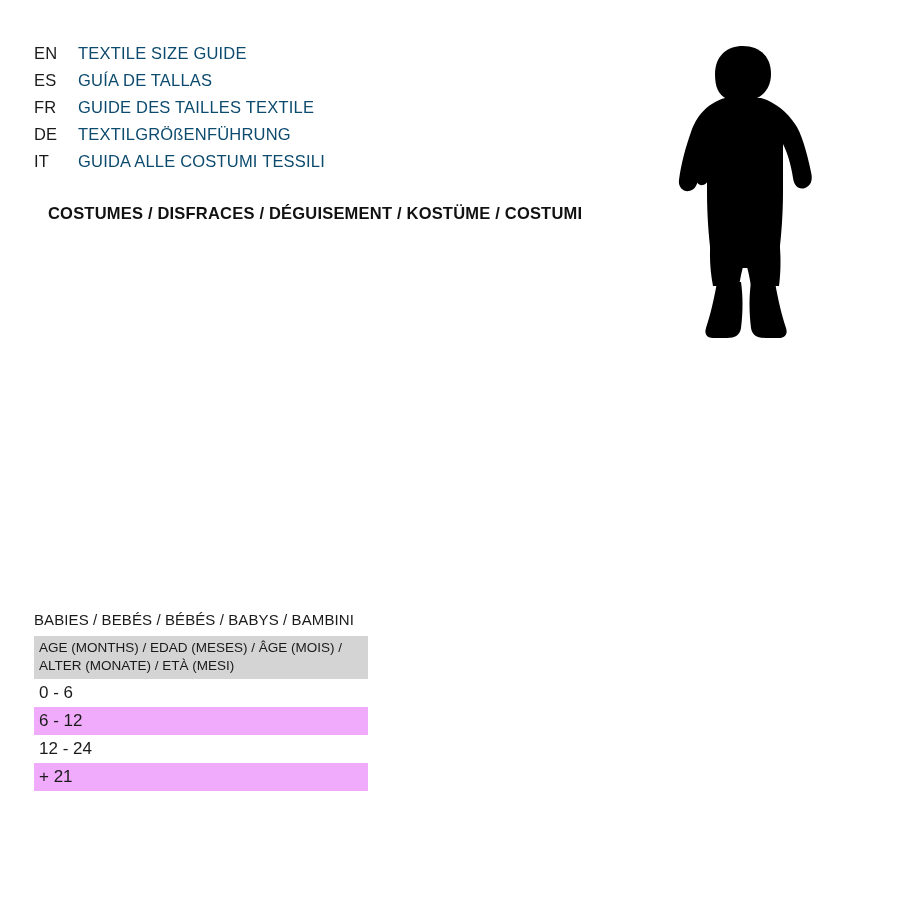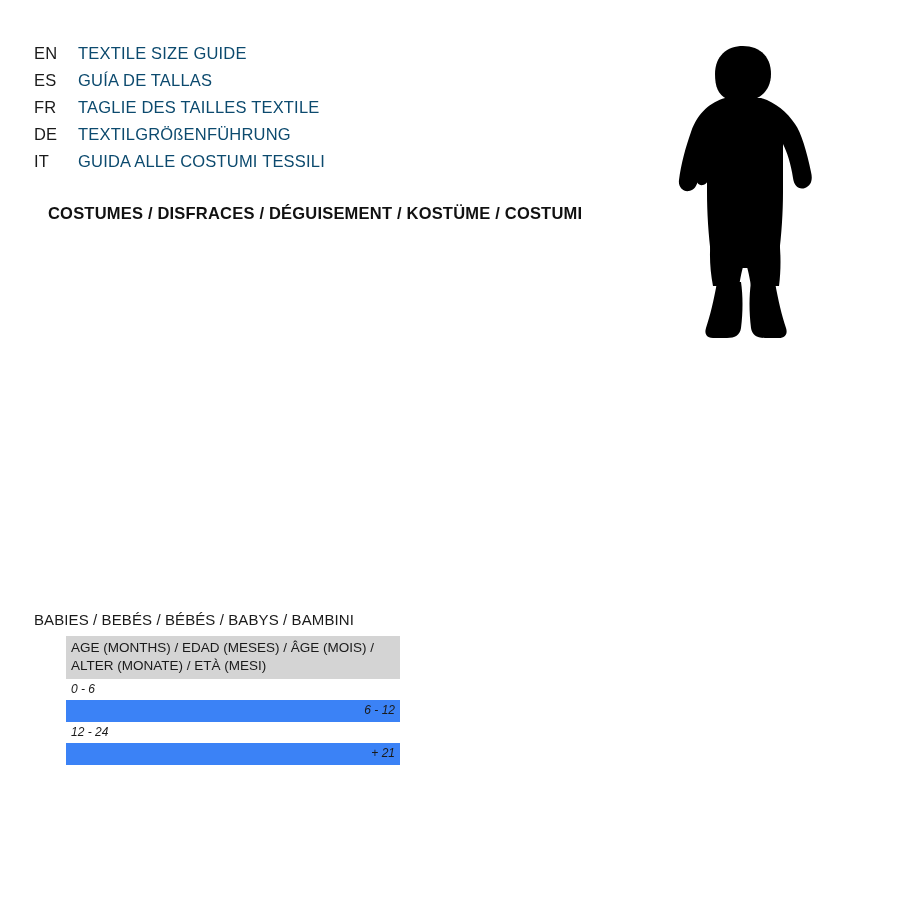--- a/index.html
+++ b/index.html
@@ -85,45 +85,42 @@
     color: #1a1a1a;
     margin-bottom: 8px;
     white-space: nowrap;
     letter-spacing: 0.1px;
     margin-top: 47px;
   }
   table.size-table {
     border-collapse: collapse;
     width: 334px;
     table-layout: fixed;
-    margin-left: 32px;
   }
   table.size-table th {
     background: #d4d4d4;
     font-weight: normal;
     font-size: 13.5px;
     text-align: left;
     padding: 3px 5px 4px 5px;
     line-height: 1.32;
     color: #1a1a1a;
     border: none;
   }
   table.size-table td {
-    font-size: 12px;
+    font-size: 17px;
     text-align: left;
     padding: 3px 5px 3px 5px;
     line-height: 1.3;
     color: #1a1a1a;
     border: none;
     height: 15px;
-    font-style: italic;
   }
   table.size-table tr.row-even td {
-    background: #3b82f6;
-    text-align: right;
+    background: #f0abfc;
   }
   table.size-table tr.row-odd td {
     background: #ffffff;
   }
 </style>
 </head>
 <body>
 
 <div class="page">
 
@@ -131,21 +128,21 @@
     <div class="lang-row">
       <span class="lang-code">EN</span>
       <span class="lang-label">TEXTILE SIZE GUIDE</span>
     </div>
     <div class="lang-row">
       <span class="lang-code">ES</span>
       <span class="lang-label">GUÍA DE TALLAS</span>
     </div>
     <div class="lang-row">
       <span class="lang-code">FR</span>
-      <span class="lang-label">TAGLIE DES TAILLES TEXTILE</span>
+      <span class="lang-label">GUIDE DES TAILLES TEXTILE</span>
     </div>
     <div class="lang-row">
       <span class="lang-code">DE</span>
       <span class="lang-label">TEXTILGRÖßENFÜHRUNG</span>
     </div>
     <div class="lang-row">
       <span class="lang-code">IT</span>
       <span class="lang-label">GUIDA ALLE COSTUMI TESSILI</span>
     </div>
   </div>

